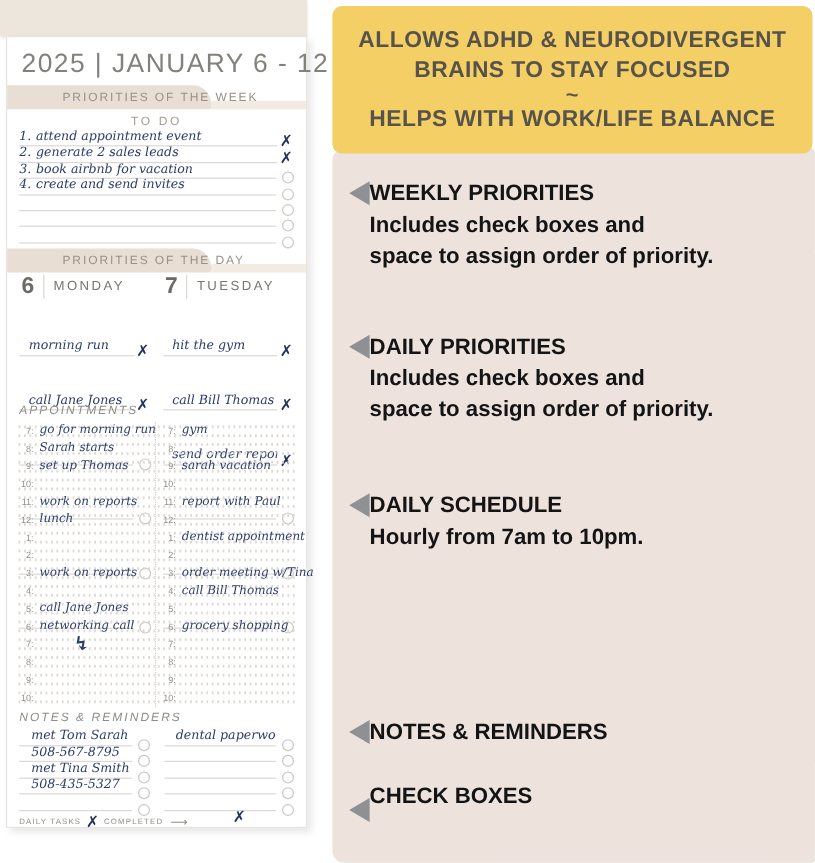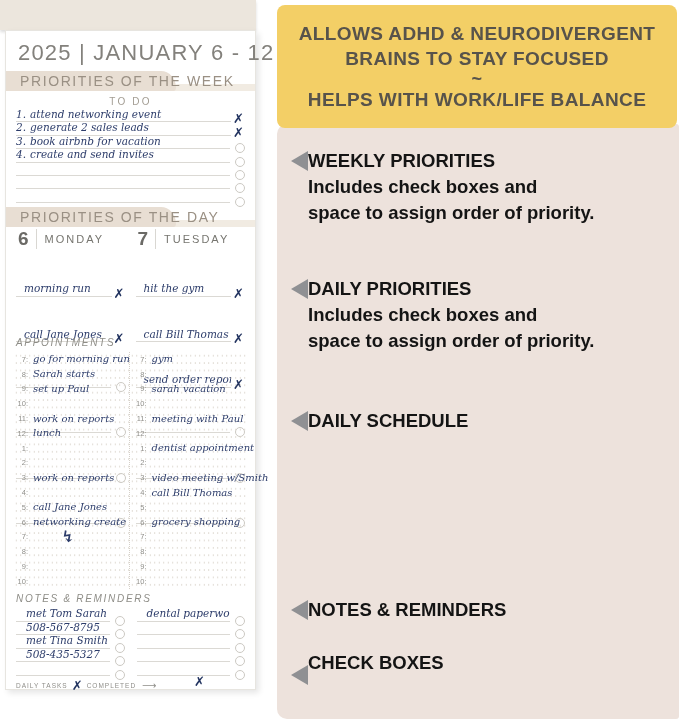--- a/index.html
+++ b/index.html
@@ -22,21 +22,21 @@
     letter-spacing:1.2px;white-space:nowrap;
   }
   .banner{position:absolute;left:0;right:0;height:20px;}
   .banner-week{top:40px}
   .banner-day{top:176px}
   .banner .tab{
     position:absolute;left:0;top:0;bottom:0;width:170px;background:#e8ded3;
     border-radius:0 18px 4px 0 / 0 20px 4px 0;
     display:flex;align-items:center;padding-left:14px;box-sizing:border-box;
   }
-  .banner .tab span{color:#9a9084;font-size:14px;letter-spacing:1.6px;white-space:nowrap;}
+  .banner .tab span{color:#9a9084;font-size:10px;letter-spacing:1.6px;white-space:nowrap;margin-left:32px;}
   .banner .wing{
     position:absolute;left:166px;right:0;bottom:0;height:7px;background:#f1ebe2;
     border-radius:6px 0 0 0;
   }
   .todo-head{
     position:absolute;top:65px;left:0;right:0;text-align:center;
     font-size:10px;color:#a39d93;letter-spacing:2.2px;
   }
   .hw{
     font-family:"DejaVu Serif","DejaVu Sans",serif;font-style:italic;
@@ -139,21 +139,21 @@
     </div>
   </div>
 
   <div class="todo-head">TO DO</div>
 
   <div class="todo-list">
 
       <div class="line-row" data-checked="true">
         <div class="ln">
           <span class="hw num">1.</span>
-          <span class="hw txt">attend networking event</span>
+          <span class="hw txt">attend appointment event</span>
         </div>
         <span class="xmark">✗</span>
 
       </div>
 
       <div class="line-row" data-checked="true">
         <div class="ln">
           <span class="hw num">2.</span>
           <span class="hw txt">generate 2 sales leads</span>
         </div>
@@ -339,21 +339,21 @@
           <span class="hw">go for morning run</span>
         </div>
 
         <div class="slot">
           <span class="hr">8:</span>
           <span class="hw">Sarah starts</span>
         </div>
 
         <div class="slot">
           <span class="hr">9:</span>
-          <span class="hw">set up Paul</span>
+          <span class="hw">set up Thomas</span>
         </div>
 
         <div class="slot">
           <span class="hr">10:</span>
           <span class="hw"></span>
         </div>
 
         <div class="slot">
           <span class="hr">11:</span>
           <span class="hw">work on reports</span>
@@ -384,21 +384,21 @@
           <span class="hw"></span>
         </div>
 
         <div class="slot">
           <span class="hr">5:</span>
           <span class="hw">call Jane Jones</span>
         </div>
 
         <div class="slot">
           <span class="hr">6:</span>
-          <span class="hw">networking create</span>
+          <span class="hw">networking call</span>
         </div>
 
         <div class="slot" data-big="true">
           <span class="hr">7:</span>
           <span class="hw">↯</span>
         </div>
 
         <div class="slot">
           <span class="hr">8:</span>
           <span class="hw"></span>
@@ -431,41 +431,41 @@
           <span class="hw">sarah vacation</span>
         </div>
 
         <div class="slot">
           <span class="hr">10:</span>
           <span class="hw"></span>
         </div>
 
         <div class="slot">
           <span class="hr">11:</span>
-          <span class="hw">meeting with Paul</span>
+          <span class="hw">report with Paul</span>
         </div>
 
         <div class="slot">
           <span class="hr">12:</span>
           <span class="hw"></span>
         </div>
 
         <div class="slot">
           <span class="hr">1:</span>
           <span class="hw">dentist appointment</span>
         </div>
 
         <div class="slot">
           <span class="hr">2:</span>
           <span class="hw"></span>
         </div>
 
         <div class="slot">
           <span class="hr">3:</span>
-          <span class="hw">video meeting w/Smith</span>
+          <span class="hw">order meeting w/Tina</span>
         </div>
 
         <div class="slot">
           <span class="hr">4:</span>
           <span class="hw">call Bill Thomas</span>
         </div>
 
         <div class="slot">
           <span class="hr">5:</span>
           <span class="hw"></span>
@@ -621,20 +621,21 @@
     <div>DAILY PRIORITIES</div>
     <div>Includes check boxes and</div>
     <div>space to assign order of priority.</div>
   </div>
 </div>
 
 <div class="feature f3">
   <div class="tri"></div>
   <div class="ftext">
     <div>DAILY SCHEDULE</div>
+    <div>Hourly from 7am to 10pm.</div>
 
   </div>
 </div>
 
 <div class="feature f4">
   <div class="tri"></div>
   <div class="ftext">
     <div>NOTES &amp; REMINDERS</div>
 
   </div>

